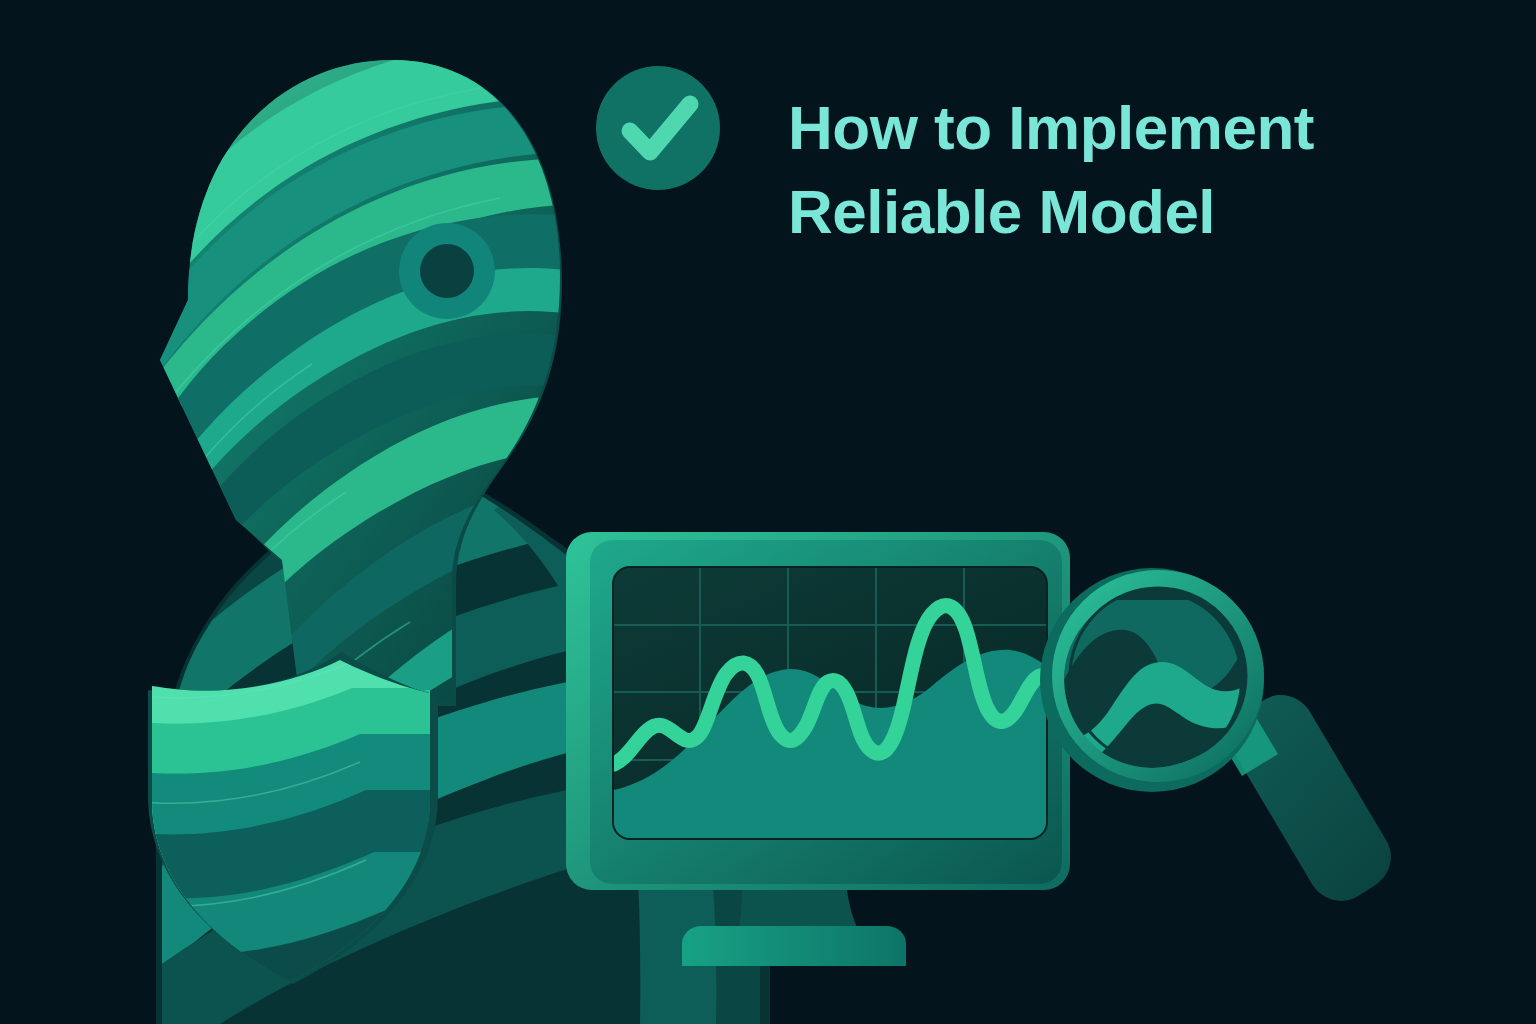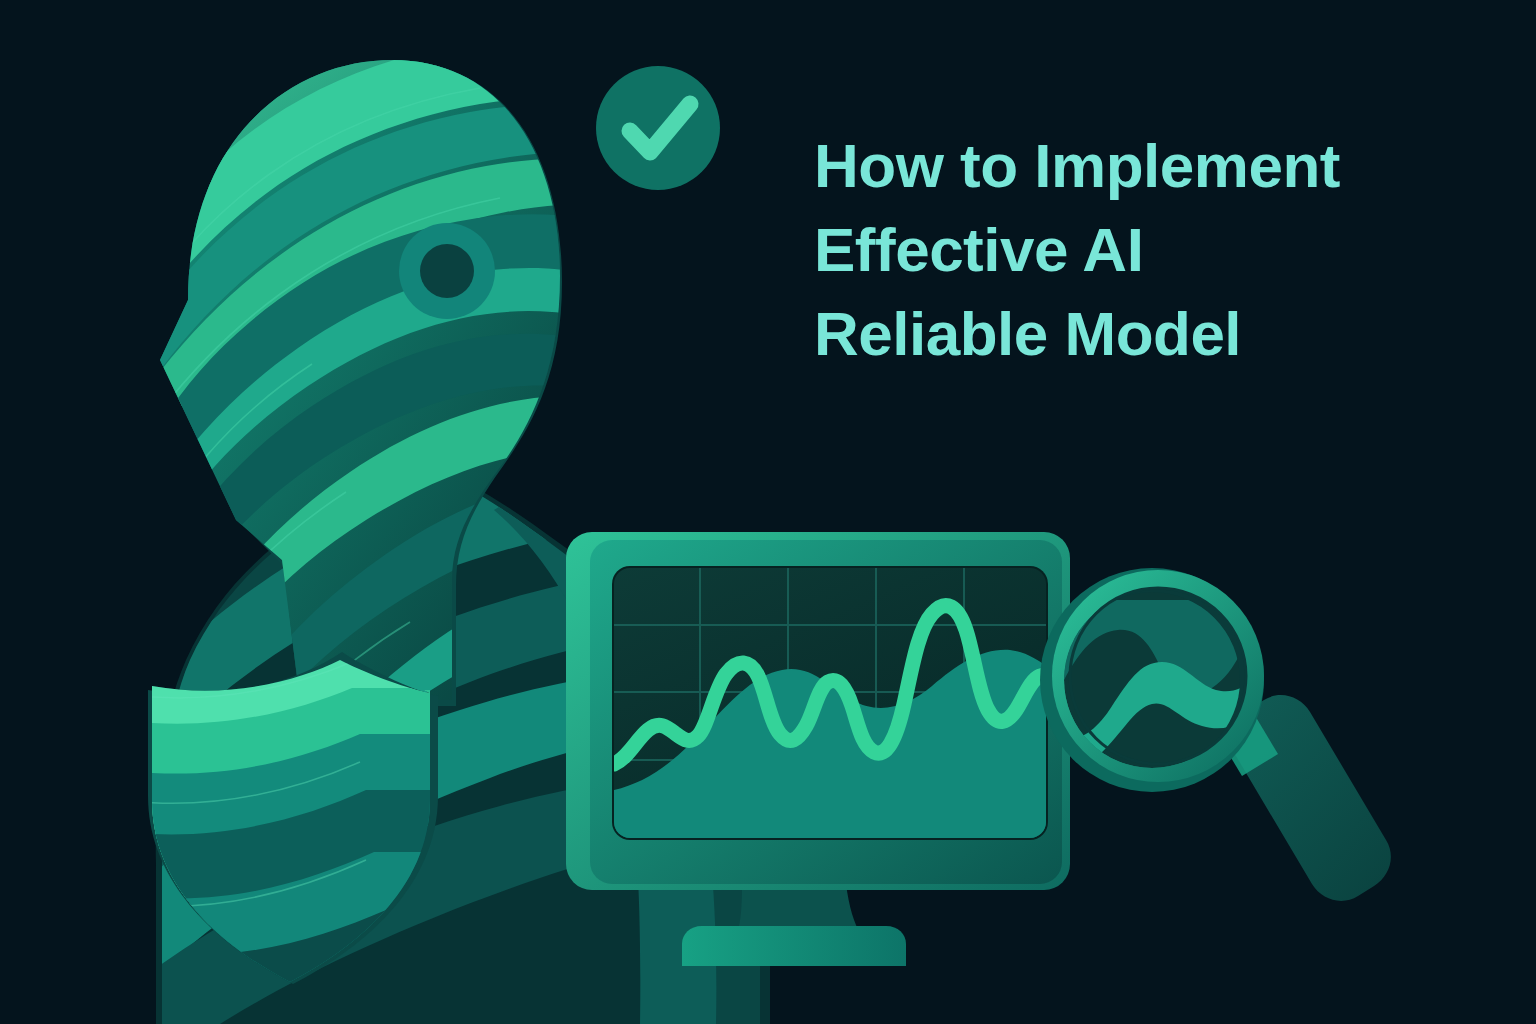--- a/index.html
+++ b/index.html
@@ -17,25 +17,24 @@
   }
   #hero-svg {
     position: absolute;
     inset: 0;
     width: 1536px;
     height: 1024px;
     display: block;
   }
   #title-block {
     position: absolute;
-    left: 814px;
+    left: 788px;
     top: 86px;
     width: 640px;
     z-index: 5;
-    margin-top: 38px;
   }
   .title-line {
     font-family: "Liberation Sans", sans-serif;
     font-weight: bold;
     font-size: 62px;
     line-height: 84px;
     letter-spacing: -0.5px;
     color: #79e6d8;
     white-space: nowrap;
   }
@@ -249,17 +248,16 @@
     </g>
 
     <g>
       <circle cx="658" cy="128" r="62" fill="#0f7264"></circle>
       <path d="M630 131 L650 152 L690 104" fill="none" stroke="#4fd8b0" stroke-width="17" stroke-linecap="round" stroke-linejoin="round"></path>
     </g>
   </svg>
 
   <div id="title-block">
     <div class="title-line">How to Implement</div>
-    <div class="title-line">Effective AI</div>
     <div class="title-line">Reliable Model</div>
   </div>
 
 </div>
 
 </body></html>

